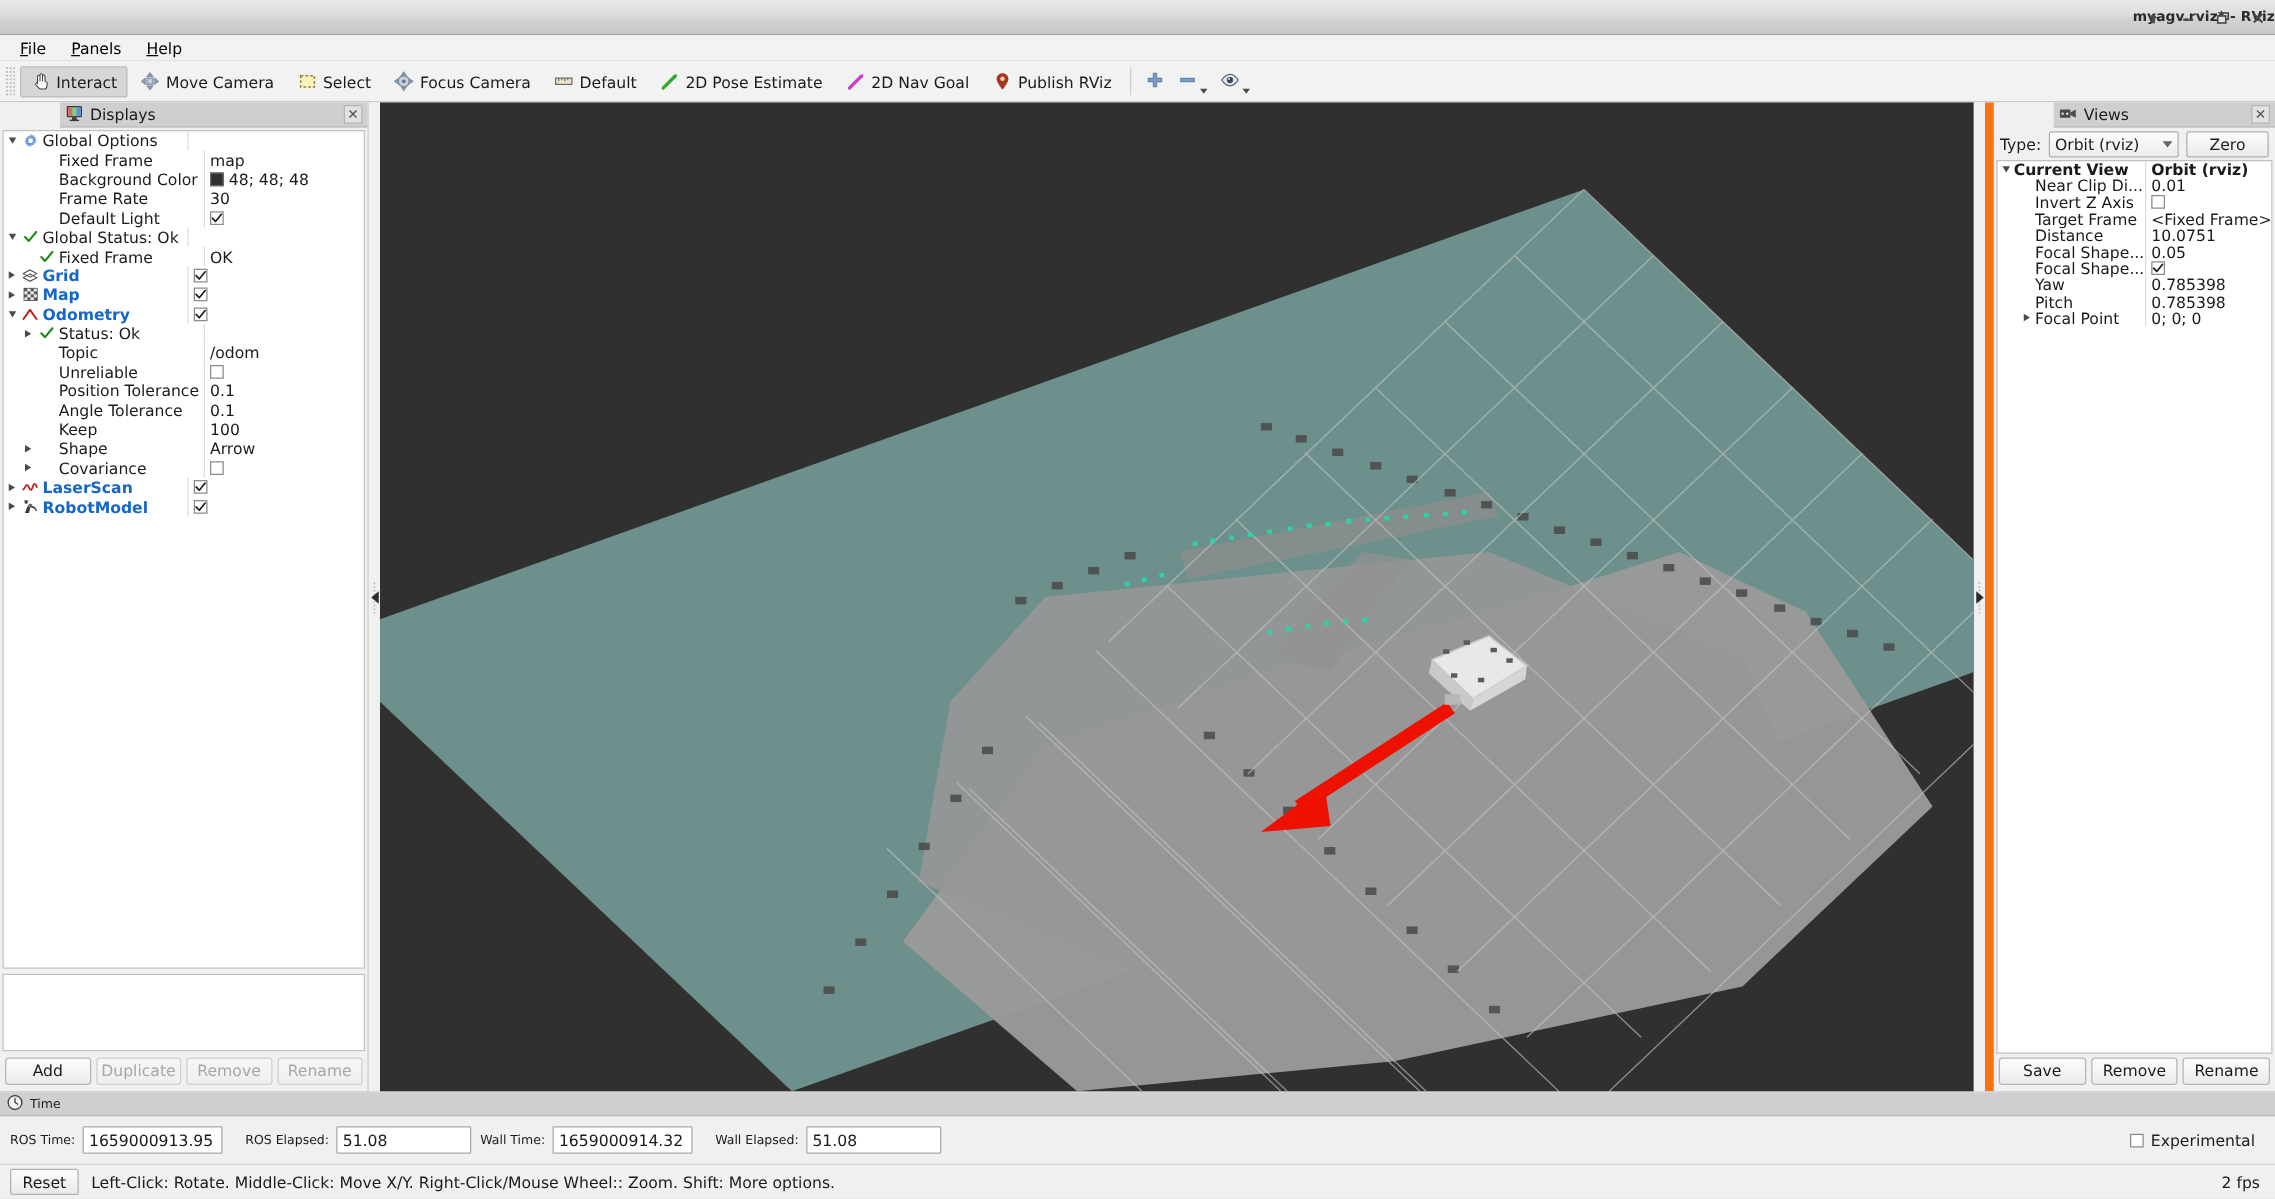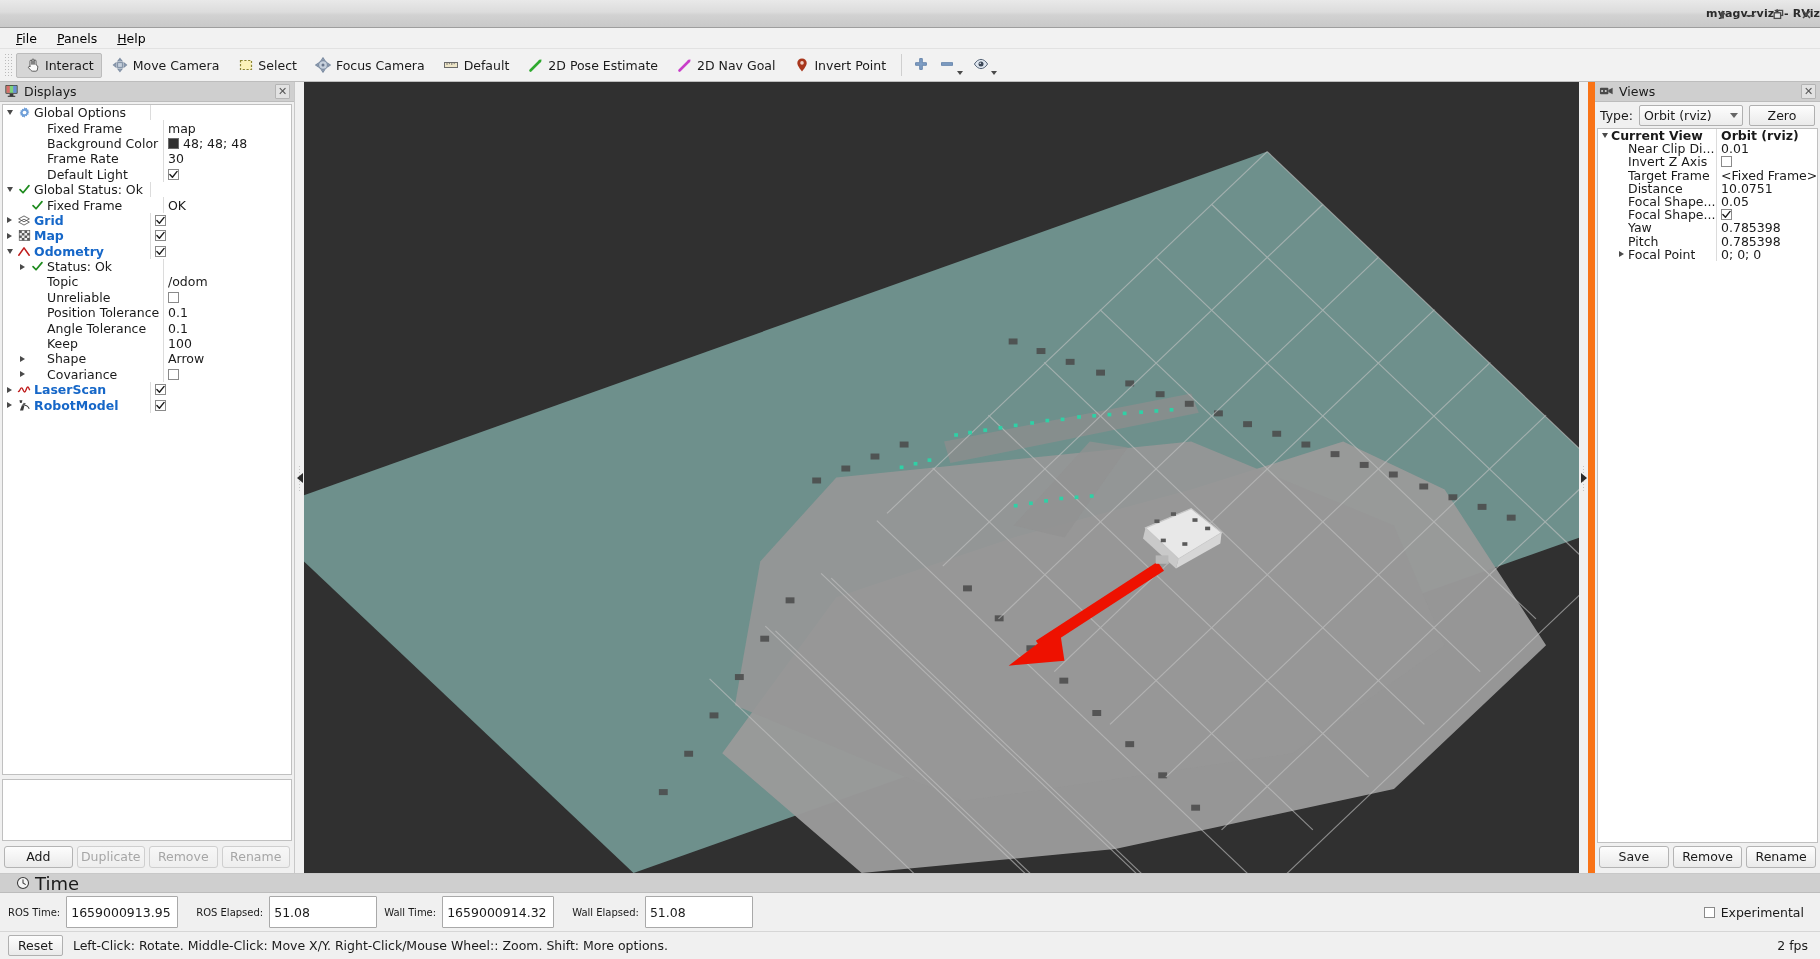--- a/index.html
+++ b/index.html
@@ -62,21 +62,21 @@
     border-top:4px solid #4a4a4a; margin-left:2px; align-self:flex-end; margin-bottom:3px; }
 
   
   .main { flex: 1 1 auto; display: flex; min-height: 0; background: #f0f0f0; }
 
   
   .panel { display: flex; flex-direction: column; background: #f0f0f0; }
   .panel-title {
     height: 20px; flex: 0 0 20px; background: #cfcfcf;
     display: flex; align-items: center; padding: 0 4px; gap: 5px;
-    font-size: 12.5px; color: #1a1a1a; border-bottom: 1px solid #bcbcbc;
+    font-size: 12.5px; color: #1a1a1a; border-bottom: 1px solid #bcbcbc; margin-left: 48px;
   }
   .panel-title .ptitle-text { flex: 1 1 auto; }
   .panel-close {
     width: 15px; height: 15px; border: 1px solid #b4b4b4; background: #e2e2e2;
     display: flex; align-items: center; justify-content: center; font-size: 11px;
     color: #555; line-height: 1; border-radius: 1px;
   }
 
   
   #displays-panel { width: 295px; flex: 0 0 295px; border-right: 1px solid #c8c8c8; }
@@ -149,25 +149,25 @@
   .vrow { display: flex; align-items: center; height: 13.2px; font-size: 12.5px; }
   .vrow .vcol-name { width: 118px; flex: 0 0 118px; display: flex; align-items: center; height: 100%; }
   .vrow .vcol-val { flex: 1 1 auto; border-left: 1px solid #dcdcdc; padding-left: 4px;
     display: flex; align-items: center; height: 100%; white-space: nowrap; overflow: hidden; }
   .vrow .vlabel { white-space: nowrap; overflow: hidden; }
 
   
   .timepanel { flex: 0 0 58px; height: 58px; background: #f0f0f0; display: flex; flex-direction: column;
     border-top: 1px solid #c8c8c8; }
   .time-header { height: 19px; flex: 0 0 19px; background: #cfcfcf; display: flex; align-items: center;
-    gap: 5px; padding: 0 16px; font-size: 18px; border-bottom: 1px solid #bcbcbc; }
+    gap: 5px; padding: 0 5px; font-size: 10px; border-bottom: 1px solid #bcbcbc; }
   .time-fields { flex: 1 1 auto; display: flex; align-items: center; padding: 0 8px; gap: 0; }
   .tfield { display: flex; align-items: center; gap: 6px; }
   .tfield .tl { font-size: 10px; white-space: nowrap; }
-  .tinput { height: 32px; border: 1px solid #a9a9a9; background: #fff; font-size: 12.5px;
+  .tinput { height: 22px; border: 1px solid #a9a9a9; background: #fff; font-size: 12.5px;
     padding: 0 4px; display: flex; align-items: center; border-radius: 1px; }
   .exp-wrap { margin-left: auto; display: flex; align-items: center; gap: 6px; padding-right: 8px; }
 
   
   .statusbar { flex: 0 0 28px; height: 28px; background: #f0f0f0; display: flex; align-items: center;
     gap: 10px; padding: 0 8px; border-top: 1px solid #d6d6d6; font-size: 12.5px; }
   .reset-btn { height: 21px; padding: 0 9px; border: 1px solid #b0b0b0; border-radius: 2px;
     background: linear-gradient(to bottom,#fdfdfd,#eaeaea); display:flex; align-items:center;
     font-size: 12.5px; cursor: default; }
   .hint b { font-weight: normal; }
@@ -299,21 +299,21 @@
       <span>2D Nav Goal</span>
     </div>
 
     <div class="tbtn">
       <span class="ic">
         <svg width="16" height="16" viewBox="0 0 16 16">
           <path d="M8 1.5 C5.3 1.5 3.3 3.5 3.3 6.1 C3.3 9.3 8 14.5 8 14.5 C8 14.5 12.7 9.3 12.7 6.1 C12.7 3.5 10.7 1.5 8 1.5 Z" fill="#a8361c"></path>
           <circle cx="8" cy="5.9" r="1.8" fill="#f0cfc4"></circle>
         </svg>
       </span>
-      <span>Invert Point</span>
+      <span>Publish RViz</span>
     </div>
 
     <div class="tsep"></div>
 
     <div class="tbtn-sm">
       <span class="ic">
         <svg width="16" height="16" viewBox="0 0 16 16">
           <path d="M6.7 2.6 h2.6 v4.1 h4.1 v2.6 h-4.1 v4.1 h-2.6 v-4.1 h-4.1 v-2.6 h4.1 z" fill="#7f9ec4" stroke="#5f7fa8" stroke-width=".9" stroke-linejoin="round"></path>
         </svg>
       </span>

